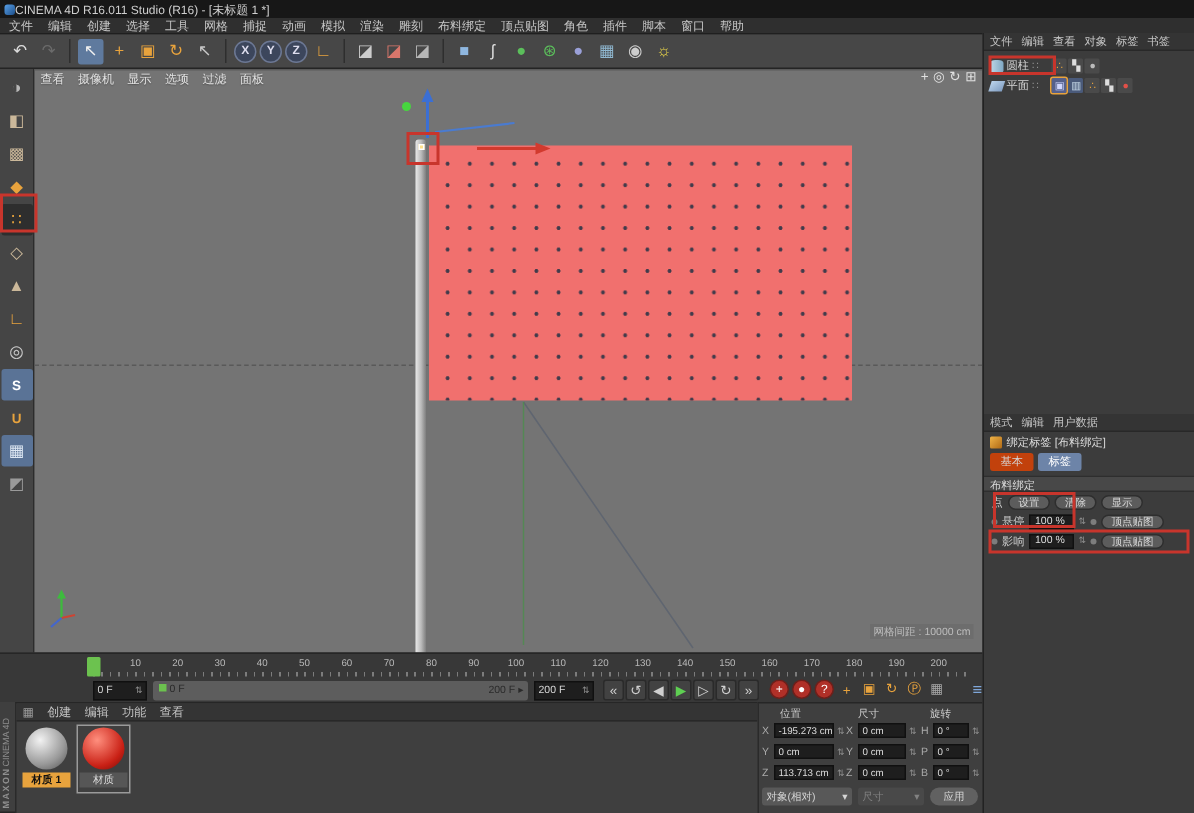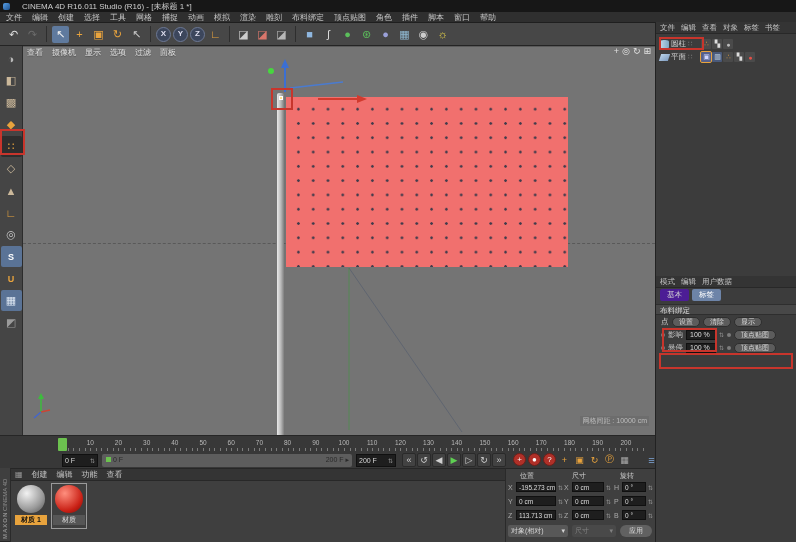--- a/index.html
+++ b/index.html
@@ -2,21 +2,21 @@
 <html><head>
 <meta charset="utf-8">
 <style>
   html,body{margin:0;padding:0;background:#222;}
   #app{position:relative;width:796px;height:542px;background:#3f3f3f;overflow:hidden;
        font-family:"Liberation Sans","DejaVu Sans",sans-serif;color:#c8c8c8;}
   #app *{box-sizing:border-box;}
 
   
   .titlebar{position:absolute;left:0;top:0;width:796px;height:12px;background:#171717;
-            display:flex;align-items:center;gap:12px;padding-left:3px;font-size:8px;color:#cfcfcf;}
+            display:flex;align-items:center;gap:0;padding-left:3px;font-size:8px;color:#cfcfcf;}
   .appicon{width:7px;height:7px;border-radius:2px;background:linear-gradient(135deg,#58a0e8,#1d4f8a);}
   .menubar{position:absolute;left:0;top:12px;width:796px;height:11px;background:#2f2f2f;
            display:flex;align-items:center;gap:10px;padding-left:6px;font-size:8px;color:#c6c6c6;
            border-bottom:1px solid #1f1f1f;}
   .menubar .menu{cursor:default;}
   .toolbar{position:absolute;left:0;top:23px;width:655px;height:23px;background:#474747;
            border-bottom:1px solid #242424;display:flex;align-items:center;gap:2px;padding-left:5px;}
   .tool{width:17px;height:17px;display:flex;align-items:center;justify-content:center;
         font-size:11px;line-height:1;border-radius:2px;}
   .tool.axis{width:15px;height:15px;border-radius:50%;background:#3c465c;border:1px solid #6c7894;
@@ -119,21 +119,21 @@
   .oicon.pln{background:linear-gradient(135deg,#bcd4ec,#7f9cc0);transform:skewX(-18deg);height:7px;}
   .vdots{color:#909090;font-size:7px;letter-spacing:1px;}
   .tags{display:flex;gap:1px;margin-left:6px;}
   .tag{width:10px;height:10px;display:flex;align-items:center;justify-content:center;font-size:7px;border-radius:1px;}
   .tag.selt{outline:1px solid #e8a33d;}
 
   .am{position:absolute;left:0;top:254px;width:141px;font-size:7.5px;}
   .am-title{display:flex;align-items:center;gap:3px;height:13px;padding-left:4px;color:#dcdcdc;}
   .tagico{width:8px;height:8px;background:linear-gradient(135deg,#f0b347,#b06a15);border-radius:1px;}
   .am-tabs{display:flex;gap:3px;padding:1px 0 3px 4px;}
-  .tab{padding:1px 7px;background:#4c1d95;border-radius:2px;color:#d5d5d5;}
+  .tab{padding:1px 7px;background:#c2410c;border-radius:2px;color:#d5d5d5;}
   .tab.active{background:#6d84a8;color:#fff;}
   .am-sec{background:#484848;color:#dadada;padding:1px 4px;height:11px;border-top:1px solid #2e2e2e;border-bottom:1px solid #2e2e2e;}
   .am-row{display:flex;align-items:center;gap:3px;height:13px;padding-left:5px;color:#cfcfcf;}
   .radio{width:4px;height:4px;border-radius:50%;background:#7d7d7d;flex:none;}
   .checkbox{width:8px;height:8px;background:#1e1e1e;border:1px solid #0e0e0e;color:#e8e8e8;font-size:7px;
             display:flex;align-items:center;justify-content:center;}
   .pill{background:#5c5c5c;border:1px solid #2e2e2e;border-radius:6px;color:#d8d8d8;font-size:7px;
         padding:0 6px;height:10px;display:flex;align-items:center;}
   .afield{background:#1e1e1e;border:1px solid #101010;color:#ddd;font-size:7px;height:10px;
           display:flex;align-items:center;padding-left:3px;}
@@ -436,48 +436,52 @@
         </span>
     </div>
     <div class="anno" style="left:3px;top:15px;width:45px;height:13px;"></div>
 
     <div class="am">
       <div class="pmenu">
           <span class="menu">模式</span>
           <span class="menu">编辑</span>
           <span class="menu">用户数据</span>
         </div>
+      <div class="am-title">
+        <span class="tagico"></span>
+        <span>绑定标签 [布料绑定]</span>
+      </div>
       <div class="am-tabs">
         <span class="tab">基本</span>
         <span class="tab active">标签</span>
       </div>
       <div class="am-sec">布料绑定</div>
 
       <div class="am-row">
         <span style="width:8px;">点</span>
         <span class="pill">设置</span>
         <span class="pill">清除</span>
         <span class="pill">显示</span>
       </div>
       <div class="am-row">
         <span class="radio"></span>
+        <span>悬停</span>
+        <div class="afield" style="width:30px;">100 %</div>
+        <span class="spin">⇅</span>
+        <span class="radio"></span>
+        <span class="pill">顶点贴图</span>
+      </div>
+      <div class="am-row">
+        <span class="radio"></span>
         <span>影响</span>
         <div class="afield" style="width:30px;">100 %</div>
         <span class="spin">⇅</span>
         <span class="radio"></span>
         <span class="pill">顶点贴图</span>
       </div>
-      <div class="am-row">
-        <span class="radio"></span>
-        <span>悬停</span>
-        <div class="afield" style="width:30px;">100 %</div>
-        <span class="spin">⇅</span>
-        <span class="radio"></span>
-        <span class="pill">顶点贴图</span>
-      </div>
     </div>
     <div class="anno" style="left:6px;top:306px;width:55px;height:24px;"></div>
     <div class="anno" style="left:3px;top:331px;width:134px;height:16px;"></div>
   </div>
 
   <div class="anno" style="left:0px;top:129px;width:25px;height:26px;"></div>
 
 </div>
 
 </body></html>

